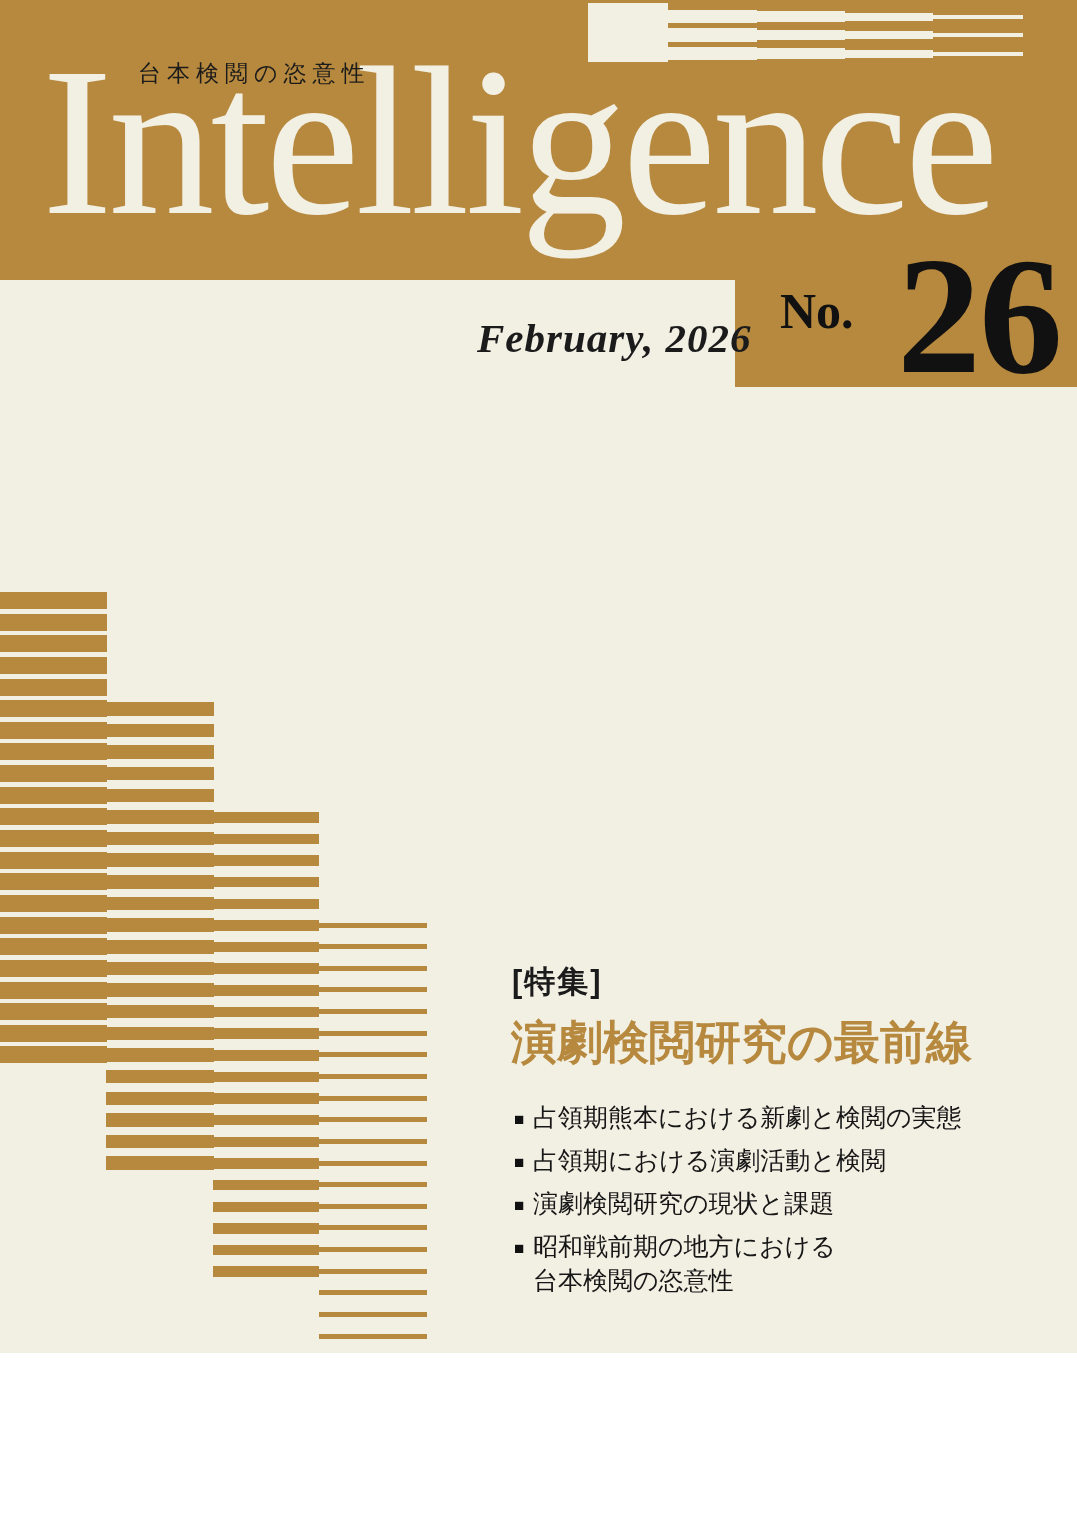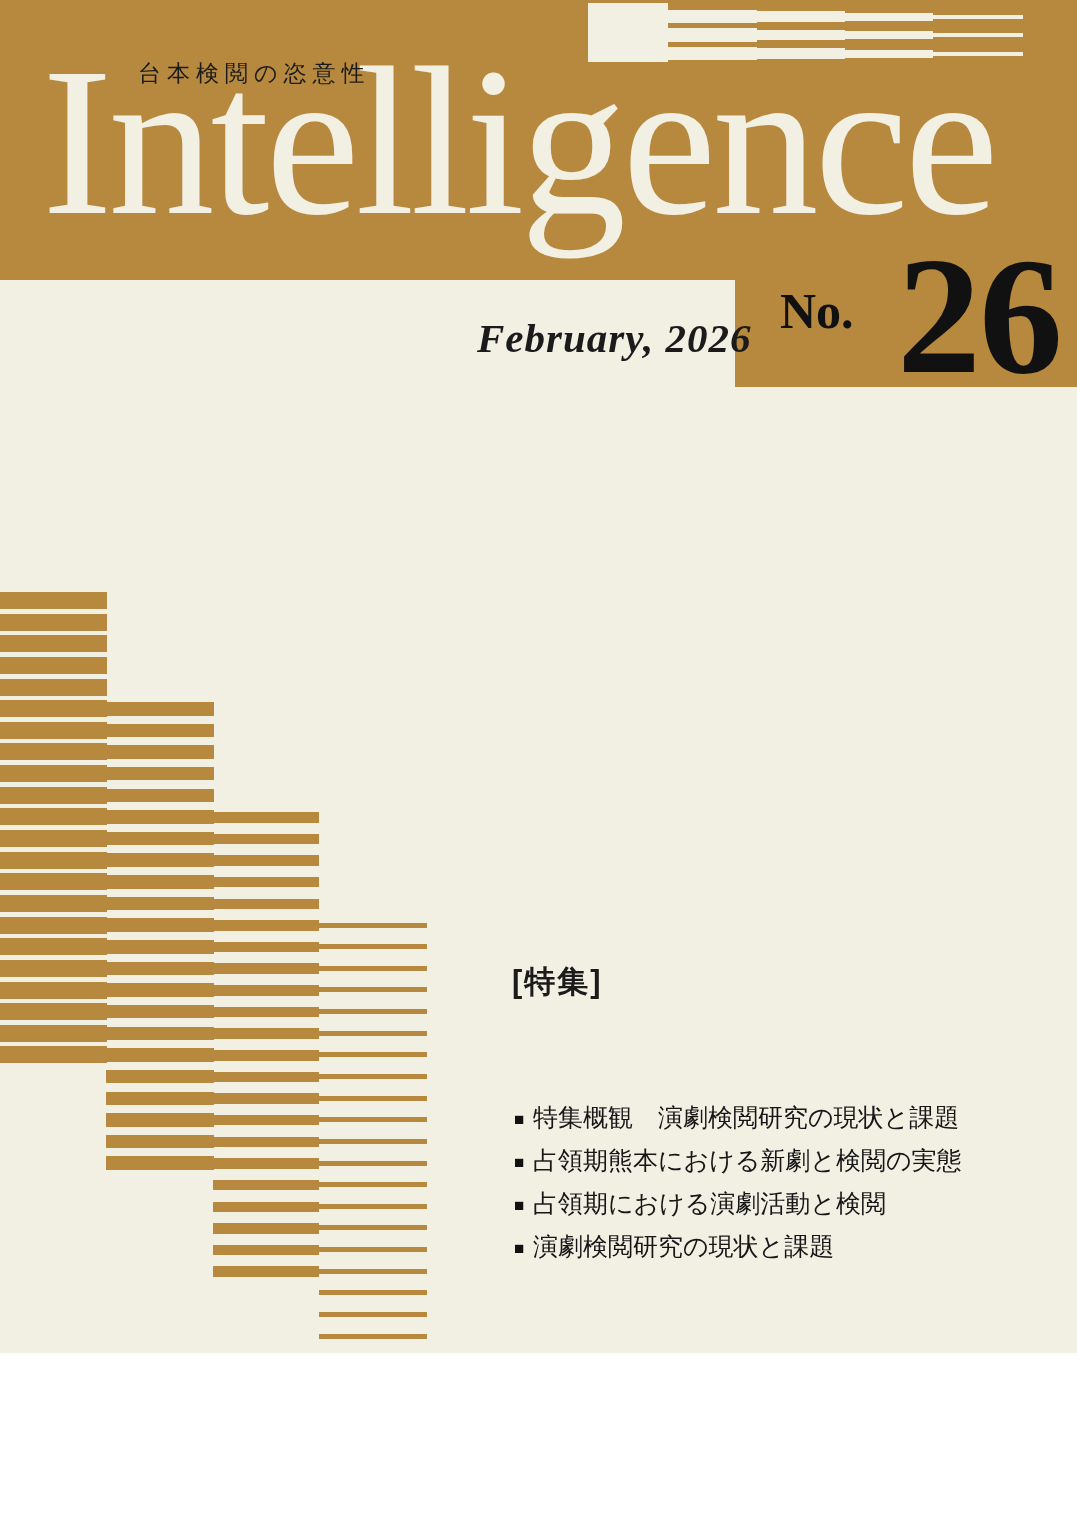--- a/index.html
+++ b/index.html
@@ -209,21 +209,22 @@
       <div class="gold-bar" style="left: 319px; width: 108px; top: 1247.1px; height: 5px;"></div>
       <div class="gold-bar" style="left: 319px; width: 108px; top: 1268.74px; height: 5px;"></div>
       <div class="gold-bar" style="left: 319px; width: 108px; top: 1290.38px; height: 5px;"></div>
       <div class="gold-bar" style="left: 319px; width: 108px; top: 1312.02px; height: 5px;"></div>
       <div class="gold-bar" style="left: 319px; width: 108px; top: 1333.66px; height: 5px;"></div>
       <div class="gold-bar" style="left: 319px; width: 108px; top: 1355.3px; height: 5px;"></div>
       <div class="gold-bar" style="left: 319px; width: 108px; top: 1376.94px; height: 5px;"></div>
     </div>
 
   <div class="feature-kicker">[特集]</div>
+  <div class="feature-title">演劇検閲研究の最前線</div>
 
   <ul class="articles">
-      <li><span class="bullet">■</span><span>特集概観　演劇検閲研究の現状と課題</span></li>
       <li><span class="bullet">■</span><span>占領期熊本における新劇と検閲の実態</span></li>
       <li><span class="bullet">■</span><span>占領期における演劇活動と検閲</span></li>
       <li><span class="bullet">■</span><span>演劇検閲研究の現状と課題</span></li>
+      <li><span class="bullet">■</span><span>昭和戦前期の地方における<br>台本検閲の恣意性</span></li>
     </ul>
 
 </div>
 
 </body></html>

